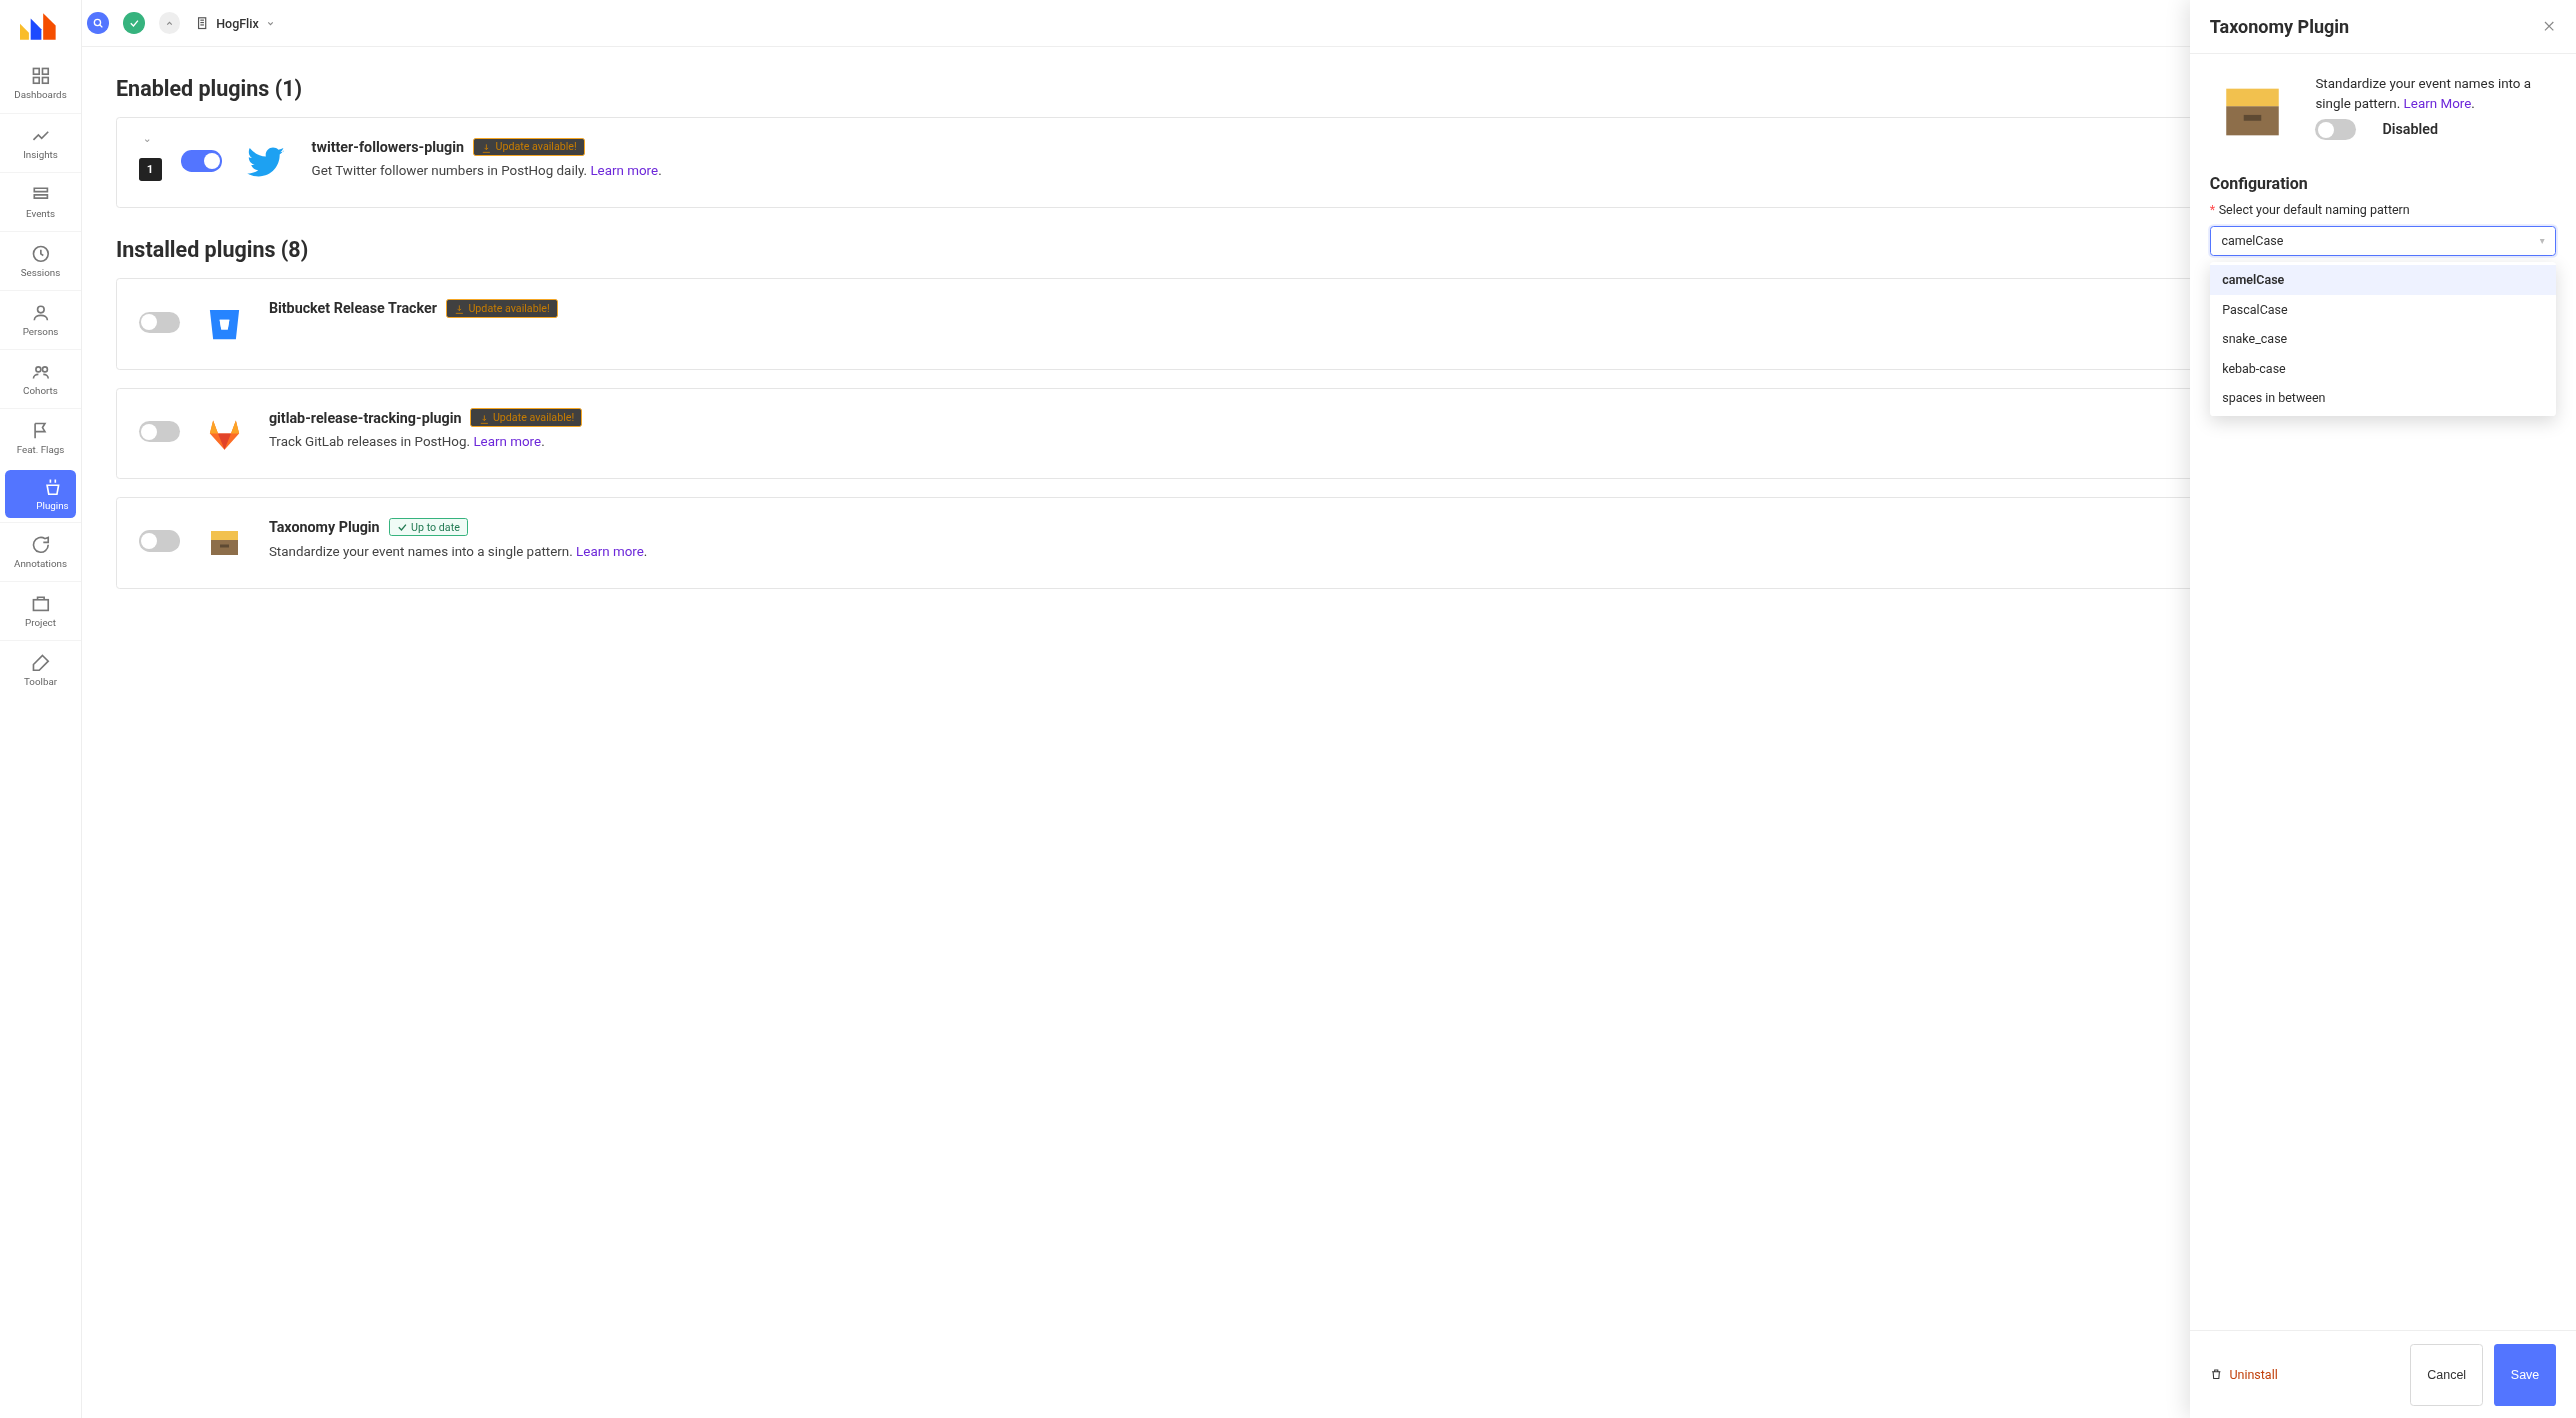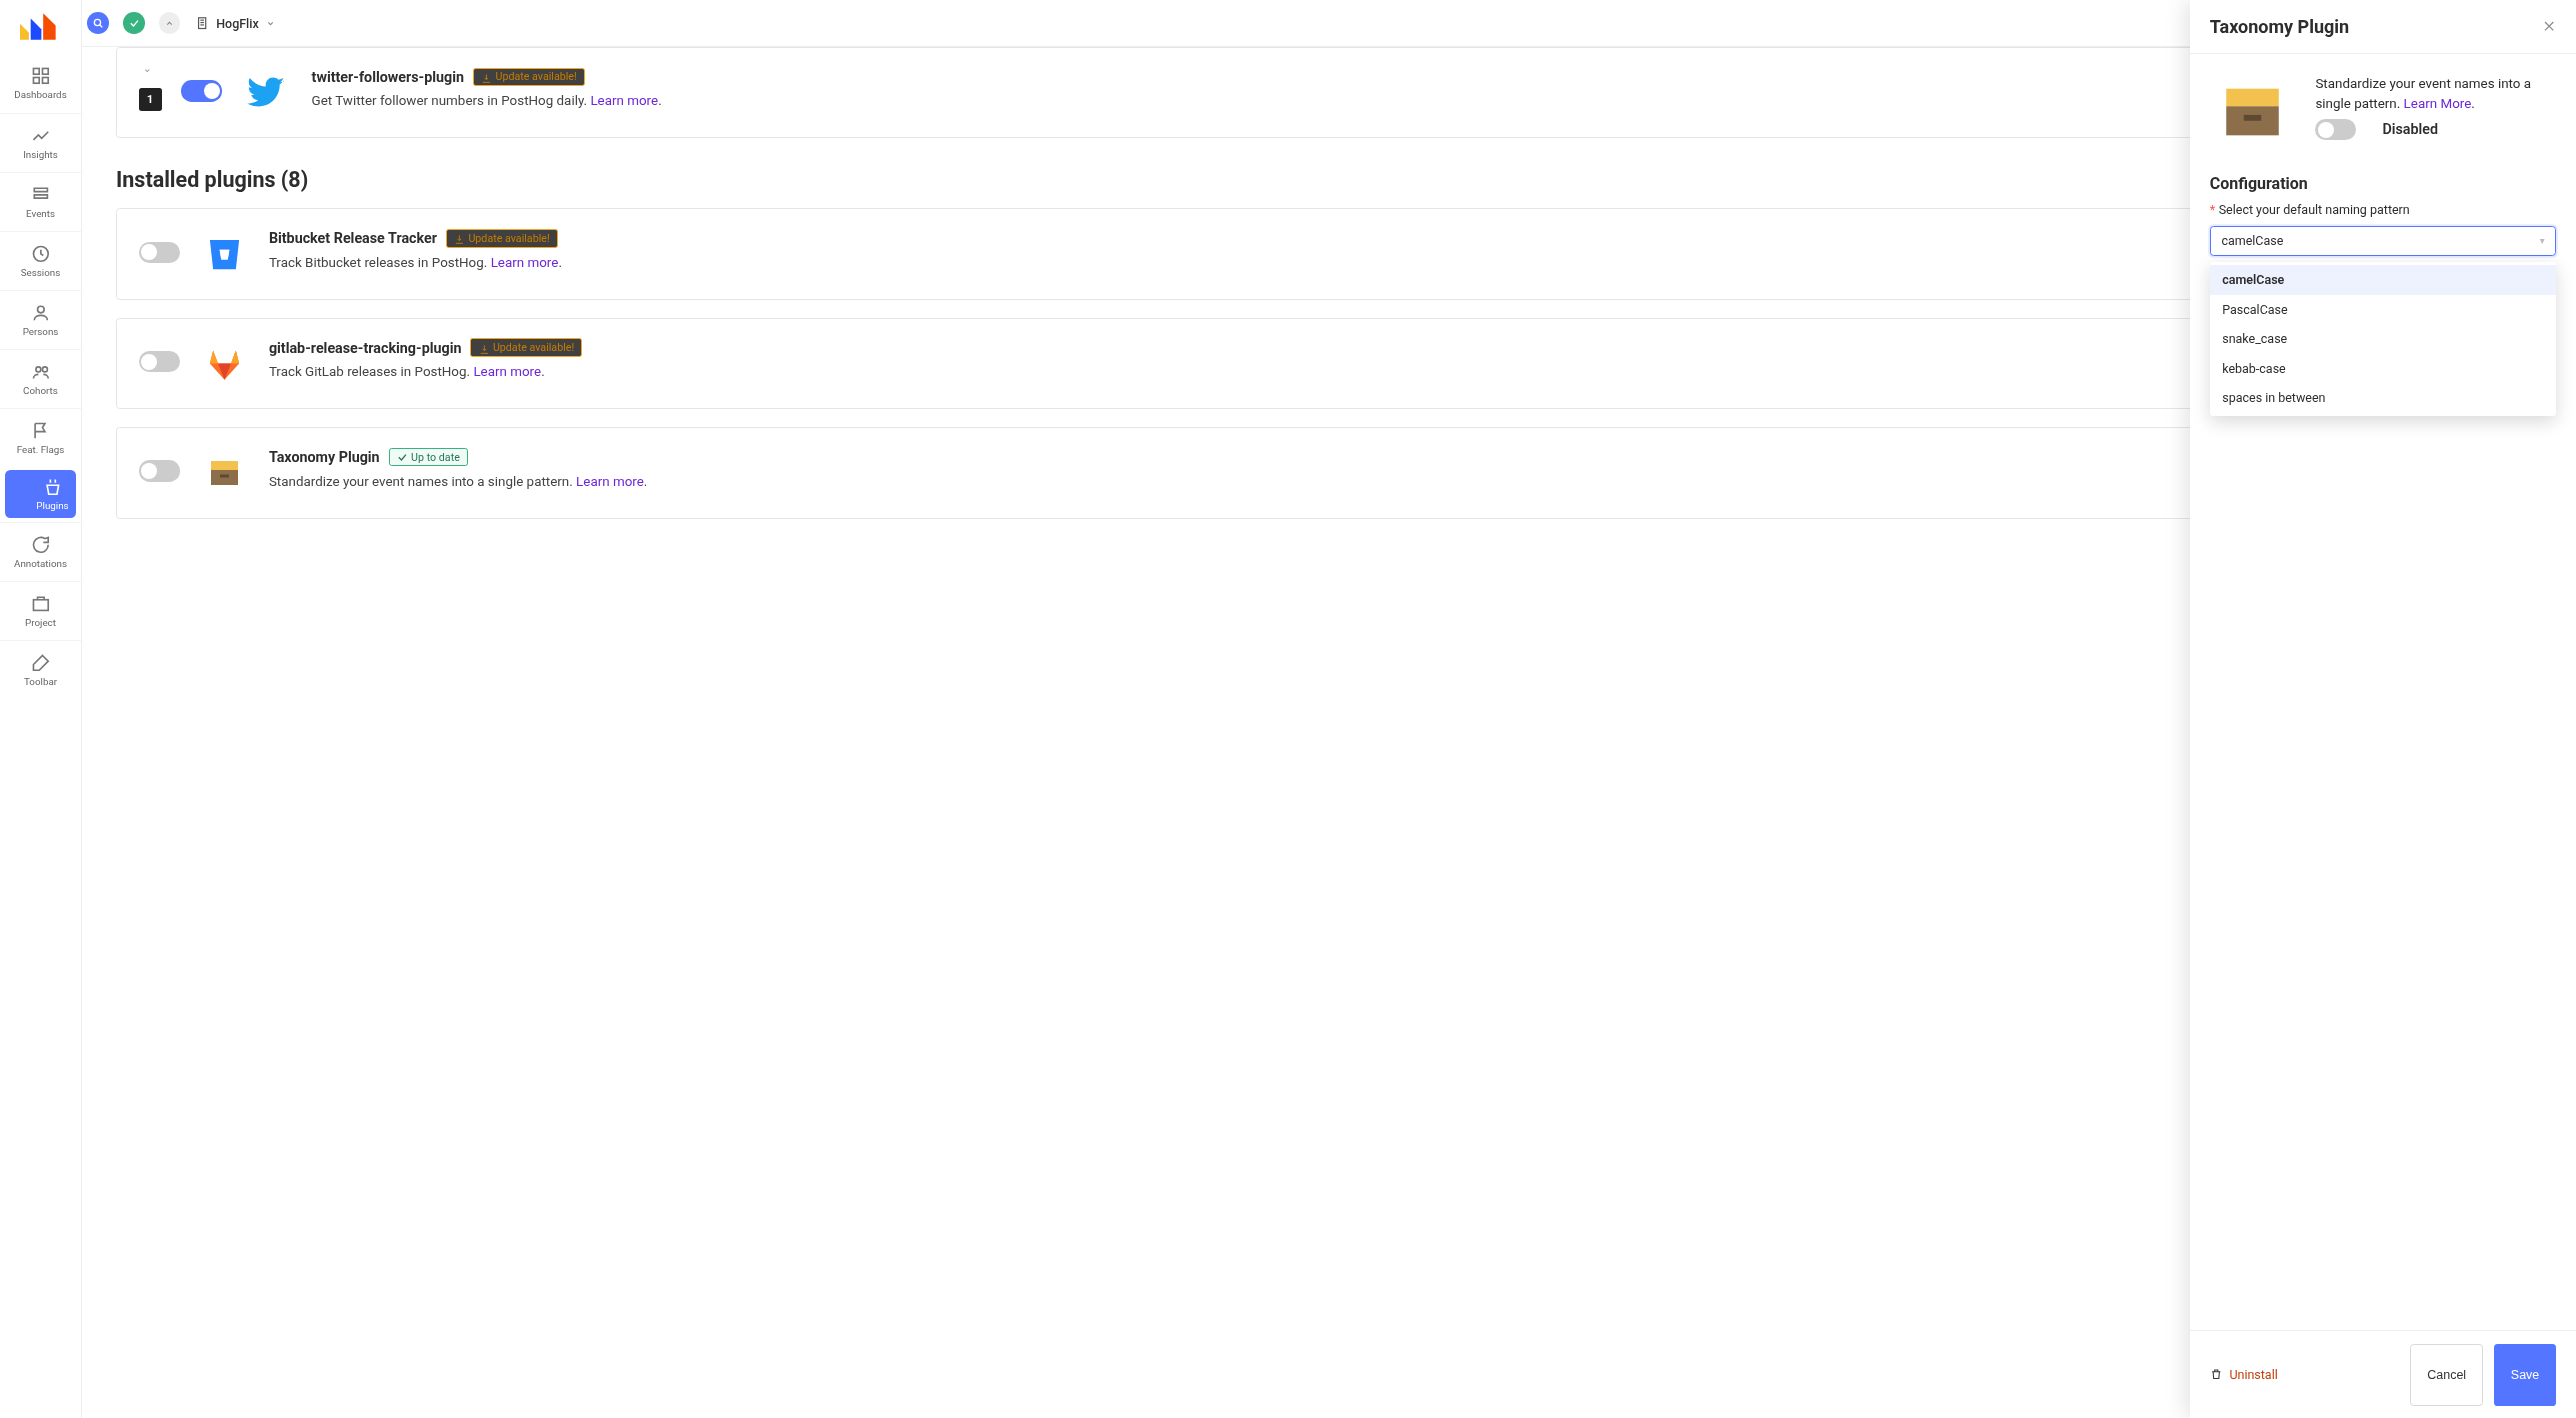--- a/index.html
+++ b/index.html
@@ -185,20 +185,21 @@
       </svg>
     <span>HogFlix</span>
     <svg width="9" height="9" viewBox="0 0 24 24" fill="none" stroke="#888" stroke-width="3">
         <polyline points="6,9 12,15 18,9"></polyline>
       </svg>
   </div>
 </div>
 
 <div class="main">
 
+  <h2>Enabled plugins (1)</h2>
 
   <div class="plugin-card">
     <div style="display:flex;flex-direction:column;align-items:center;gap:1.8px;">
       <span class="chev">⌄</span>
       <div class="order">1</div>
     </div>
     <div class="toggle on"></div>
     <div class="plugin-logo">
       <svg width="47" height="39" viewBox="0 0 24 24" fill="#1da1f2">
           <path d="M23 4.9c-.8.4-1.7.6-2.6.8.9-.6 1.6-1.5 2-2.6-.9.5-1.9.9-3 1.1C18.5 3.3 17.3 2.8 16 2.8c-2.5 0-4.5 2-4.5 4.5 0 .4 0 .7.1 1C7.7 8.1 4.1 6.1 1.7 3.1c-.4.7-.6 1.5-.6 2.4 0 1.6.8 3 2 3.8-.7 0-1.4-.2-2-.5v.1c0 2.2 1.6 4 3.6 4.5-.4.1-.8.2-1.2.2-.3 0-.6 0-.9-.1.6 1.8 2.3 3.1 4.3 3.2-1.6 1.2-3.6 2-5.7 2-.4 0-.7 0-1.1-.1 2 1.3 4.4 2 7 2 8.4 0 13-7 13-13v-.6c.9-.6 1.7-1.4 2.3-2.3z"></path>
@@ -233,23 +234,20 @@
     <div class="plugin-body">
       <div class="row1">
         <span class="name">Bitbucket Release Tracker</span>
         <span class="badge update">
           <svg width="10.7" height="10.7" viewBox="0 0 24 24" fill="none" stroke="#c77c00" stroke-width="2">
               <path d="M12 3v12m0 0l-4-4m4 4l4-4M4 21h16"></path>
             </svg>
           <span>Update available!</span>
         </span>
       </div>
-      <div class="desc">
-        <span>Track Bitbucket releases in PostHog. </span><a class="lm">Learn more</a><span>.</span>
-      </div>
     </div>
   </div>
 
   <div class="plugin-card">
     <div class="toggle"></div>
     <div class="plugin-logo">
       <svg width="43" height="39" viewBox="0 0 24 24">
           <path fill="#fc6d26" d="M12 22L3 12l2-8 3 8h8l3-8 2 8z"></path>
           <path fill="#e24329" d="M12 22L8 12h8z"></path>
           <path fill="#fca326" d="M3 12l2-8 3 8zM21 12l-2-8-3 8z"></path>

